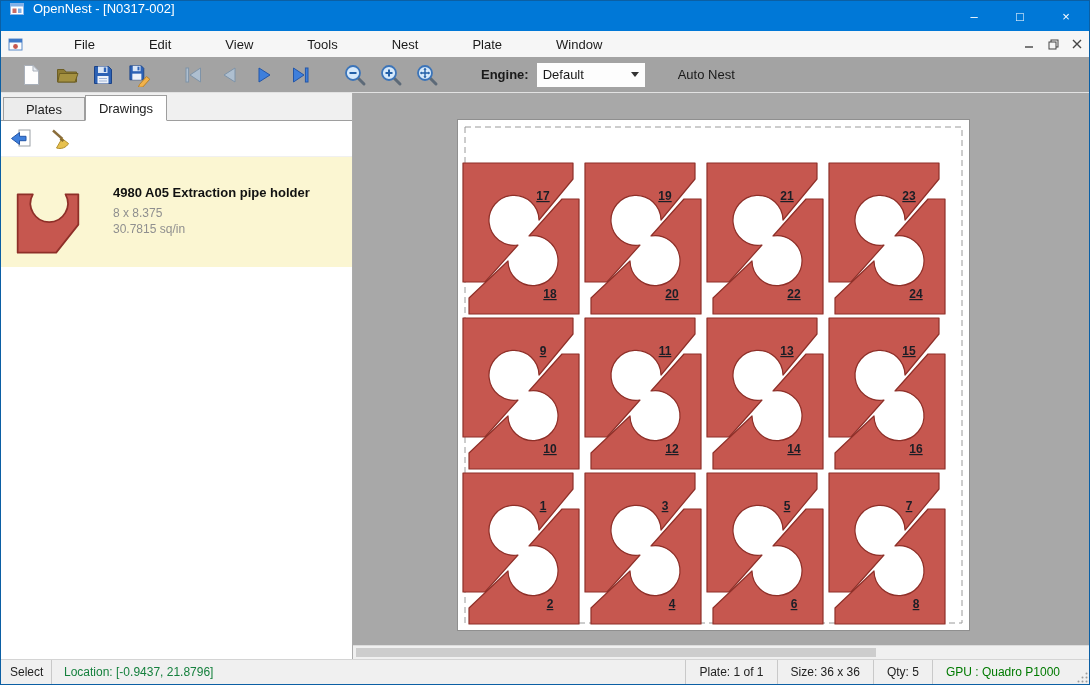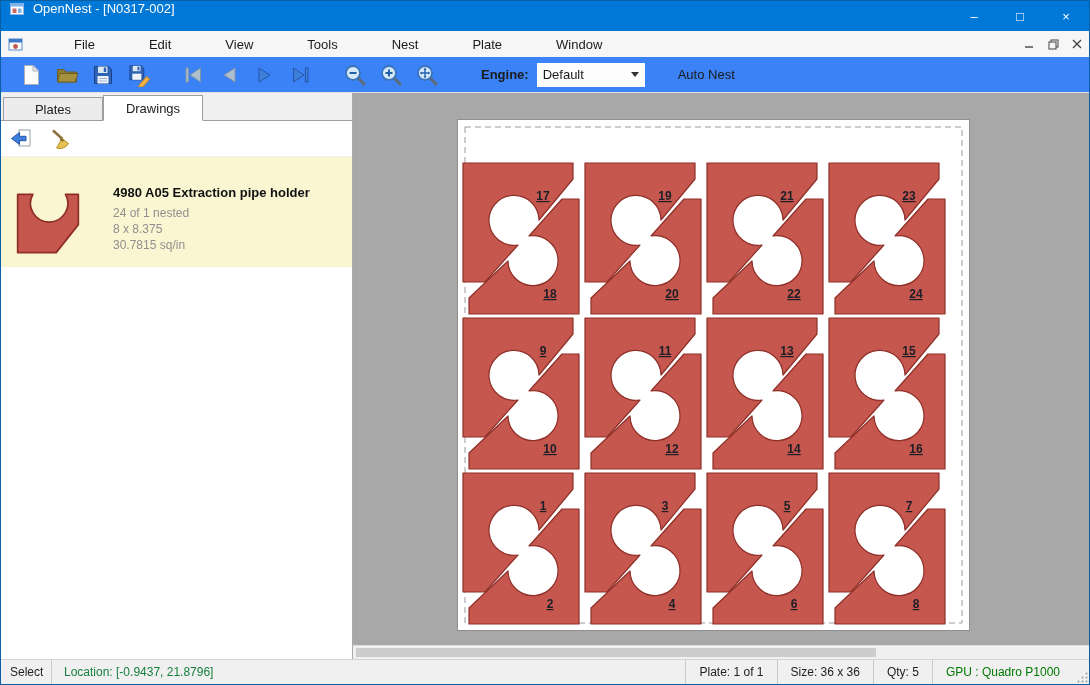--- a/index.html
+++ b/index.html
@@ -14,35 +14,35 @@
   .tb-btn { width:46px; height:100%; display:flex; align-items:center; justify-content:center; font-size:13px; color:#fff; cursor:default; }
 
   
   .menubar { height:26px; background:#f6f6f6; display:flex; align-items:center; font-size:13px; color:#1a1a1a; flex:0 0 26px;gap:36px; }
   .mdi-icon { margin:0 6px 0 7px; display:flex; }
   .menu-item { padding:0 9px; height:100%; display:flex; align-items:center; }
   .mdi-controls { margin-left:auto; display:flex; align-items:center; height:100%; }
   .mdi-btn { width:24px; height:100%; display:flex; align-items:center; justify-content:center; }
 
   
-  .toolbar { height:36px; background:#3b82f6; border-bottom:1px solid #e2e2e2; display:flex; align-items:center; padding-left:12px; flex:0 0 36px; }
+  .toolbar { height:36px; background:#a3a3a3; border-bottom:1px solid #e2e2e2; display:flex; align-items:center; padding-left:12px; flex:0 0 36px; }
   .tool-btn { width:36px; height:32px; display:flex; align-items:center; justify-content:center; }
   .tgap { margin-left:18px; }
   .engine-label { font-size:13px; font-weight:bold; color:#1a1a1a; margin-left:36px; }
   .engine-combo { display:flex; align-items:center; width:108px; height:24px; margin-left:8px; padding:0 6px; background:#fdfdfd; }
   .engine-value { font-size:13px; color:#1a1a1a; flex:1; }
   .combo-arrow { width:0; height:0; border-left:4px solid transparent; border-right:4px solid transparent; border-top:5px solid #333; }
   .autonest { font-size:13px; color:#1a1a1a; margin-left:27px; padding:4px 6px;text-align:center; }
 
   
   .main { flex:1 1 auto; display:flex; min-height:0; }
 
   .left-panel { width:352px; flex:0 0 352px; background:#f0f0f0; display:flex; flex-direction:column; border-right:1px solid #ababab; }
   .tabstrip { height:27px; display:flex; align-items:flex-end; padding-left:2px; position:relative; z-index:2; }
-  .tab { width:100px; height:23px; display:flex; align-items:center; justify-content:center; font-size:13px; color:#222;
+  .tab { width:82px; height:23px; display:flex; align-items:center; justify-content:center; font-size:13px; color:#222;
          background:#ececec; border:1px solid #9e9e9e; border-bottom:none; }
   .tab.active { background:#fff; height:26px; margin-bottom:-1px; border-bottom:1px solid #fff; }
   .panel-content { flex:1; background:#fff; border-top:1px solid #9e9e9e; display:flex; flex-direction:column; }
   .panel-toolbar { height:36px; display:flex; align-items:center; padding:2px 4px; gap:8px; border-bottom:1px solid #f0f0f0; }
   .panel-btn { width:32px; height:30px; display:flex; align-items:center; justify-content:center; }
   .drawing-item { display:flex; background:#fbf6d2; padding:24px 10px 12px 14px; gap:32px; }
   .thumb-wrap { width:66px; display:flex; align-items:flex-start; padding-top:4px; }
   .item-text { display:flex; flex-direction:column; padding-top:4px; }
   .item-title { font-size:13px; font-weight:bold; color:#111; margin-bottom:5px; }
   .item-line { font-size:12px; color:#8f8f8f; line-height:16px; }
@@ -235,21 +235,20 @@
           </span>
         </div>
         <div class="drawing-item">
           <span class="thumb-wrap">
             <svg width="66" height="70" viewBox="0 0 56 60">
               <path d="M2 8 L15 8 A 16 16 0 1 0 43 8 L54 8 L54 34 L35 58 L2 58 Z" fill="#c6574f" stroke="#8e2f28" stroke-width="1.5" stroke-linejoin="round"></path>
             </svg>
           </span>
           <span class="item-text">
             <span class="item-title">4980 A05 Extraction pipe holder</span>
-            <span class="item-line">24 of 1 nested</span>
             <span class="item-line">8 x 8.375</span>
             <span class="item-line">30.7815 sq/in</span>
           </span>
         </div>
       </div>
     </div>
 
     <div class="canvas">
       <div class="plate">
         <svg id="plate-svg" width="513" height="512" viewBox="0 0 513 512">

